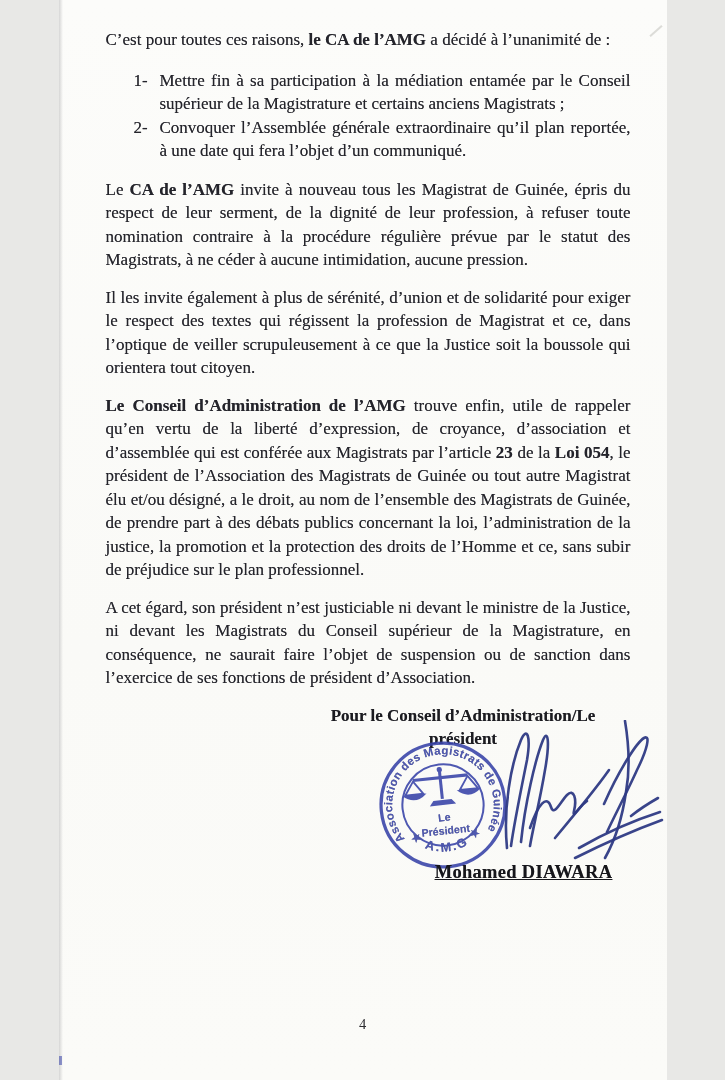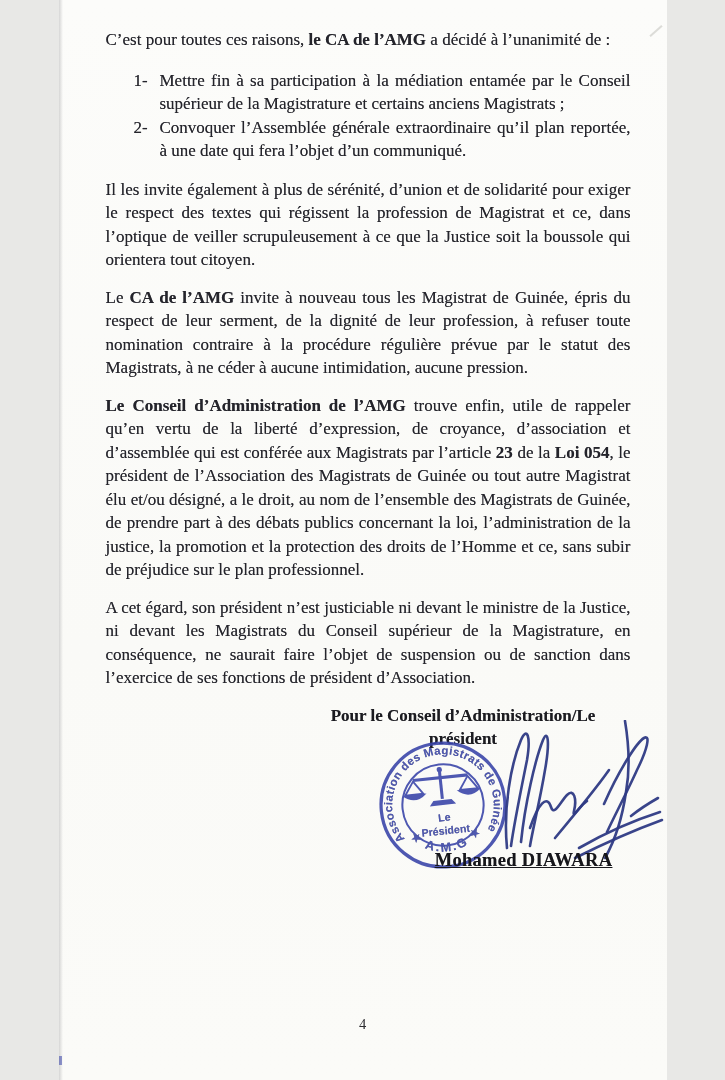--- a/index.html
+++ b/index.html
@@ -51,21 +51,21 @@
     color:#1b1b20;
   }
   .sig-area{position:relative;height:150px;}
   .stamp-svg{position:absolute;left:271px;top:-12px;opacity:.88;}
   .ink-svg{position:absolute;left:377px;top:-31px;}
   .ink-svg path{stroke:var(--ink-color);fill:none;stroke-width:2.6;stroke-linecap:round;stroke-linejoin:round;opacity:.95;}
   .s-stroke{stroke:var(--stamp-color);fill:none;}
   .s-fill{fill:var(--stamp-color);stroke:none;}
   .s-text{fill:var(--stamp-color);font-family:"Liberation Sans","DejaVu Sans",sans-serif;font-weight:bold;}
   .signer{
-    position:absolute;left:308px;top:98px;width:220px;
+    position:absolute;left:308px;top:110px;width:220px;
     text-align:center;font-weight:bold;font-size:18.5px;
     text-decoration:underline;color:#16161b;letter-spacing:.3px;
   }
   .page-number{
     position:absolute;top:1016px;left:0;width:100%;
     text-align:center;font-size:14.5px;color:#2c2c30;
   }
 </style>
 </head>
 <body>
@@ -84,22 +84,22 @@
           <span class="marker">1-</span>
           <span class="dtext"><span>Mettre fin à sa participation à la médiation entamée par le Conseil supérieur de la Magistrature et certains anciens Magistrats ;</span></span>
         </div>
         <div class="decision">
           <span class="marker">2-</span>
           <span class="dtext"><span>Convoquer l’Assemblée générale extraordinaire qu’il plan reportée, à une date qui fera l’objet d’un communiqué.</span></span>
         </div>
       </div>
 
     <div>
+        <p class="para"><span>Le </span><span class="b">CA de l’AMG</span><span> invite à nouveau tous les Magistrat de Guinée, épris du respect de leur serment, de la dignité de leur profession, à refuser toute nomination contraire à la procédure régulière prévue par le statut des Magistrats, à ne céder à aucune intimidation, aucune pression.</span></p>
         <p class="para"><span>Il les invite également à plus de sérénité, d’union et de solidarité pour exiger le respect des textes qui régissent la profession de Magistrat et ce, dans l’optique de veiller scrupuleusement à ce que la Justice soit la boussole qui orientera tout citoyen.</span></p>
-        <p class="para"><span>Le </span><span class="b">CA de l’AMG</span><span> invite à nouveau tous les Magistrat de Guinée, épris du respect de leur serment, de la dignité de leur profession, à refuser toute nomination contraire à la procédure régulière prévue par le statut des Magistrats, à ne céder à aucune intimidation, aucune pression.</span></p>
         <p class="para"><span class="b">Le Conseil d’Administration de l’AMG</span><span> trouve enfin, utile de rappeler qu’en vertu de la liberté d’expression, de croyance, d’association et d’assemblée qui est conférée aux Magistrats par l’article </span><span class="b">23</span><span> de la </span><span class="b">Loi 054</span><span>, le président de l’Association des Magistrats de Guinée ou tout autre Magistrat élu et/ou désigné, a le droit, au nom de l’ensemble des Magistrats de Guinée, de prendre part à des débats publics concernant la loi, l’administration de la justice, la promotion et la protection des droits de l’Homme et ce, sans subir de préjudice sur le plan professionnel.</span></p>
         <p class="para"><span>A cet égard, son président n’est justiciable ni devant le ministre de la Justice, ni devant les Magistrats du Conseil supérieur de la Magistrature, en conséquence, ne saurait faire l’objet de suspension ou de sanction dans l’exercice de ses fonctions de président d’Association.</span></p>
       </div>
 
     <p class="sig-heading">Pour le Conseil d’Administration/Le président</p>
 
     <div class="sig-area">
 
       <svg class="stamp-svg" width="132" height="132" viewBox="0 0 130 130">
         <g transform="rotate(-6 65 65)">

